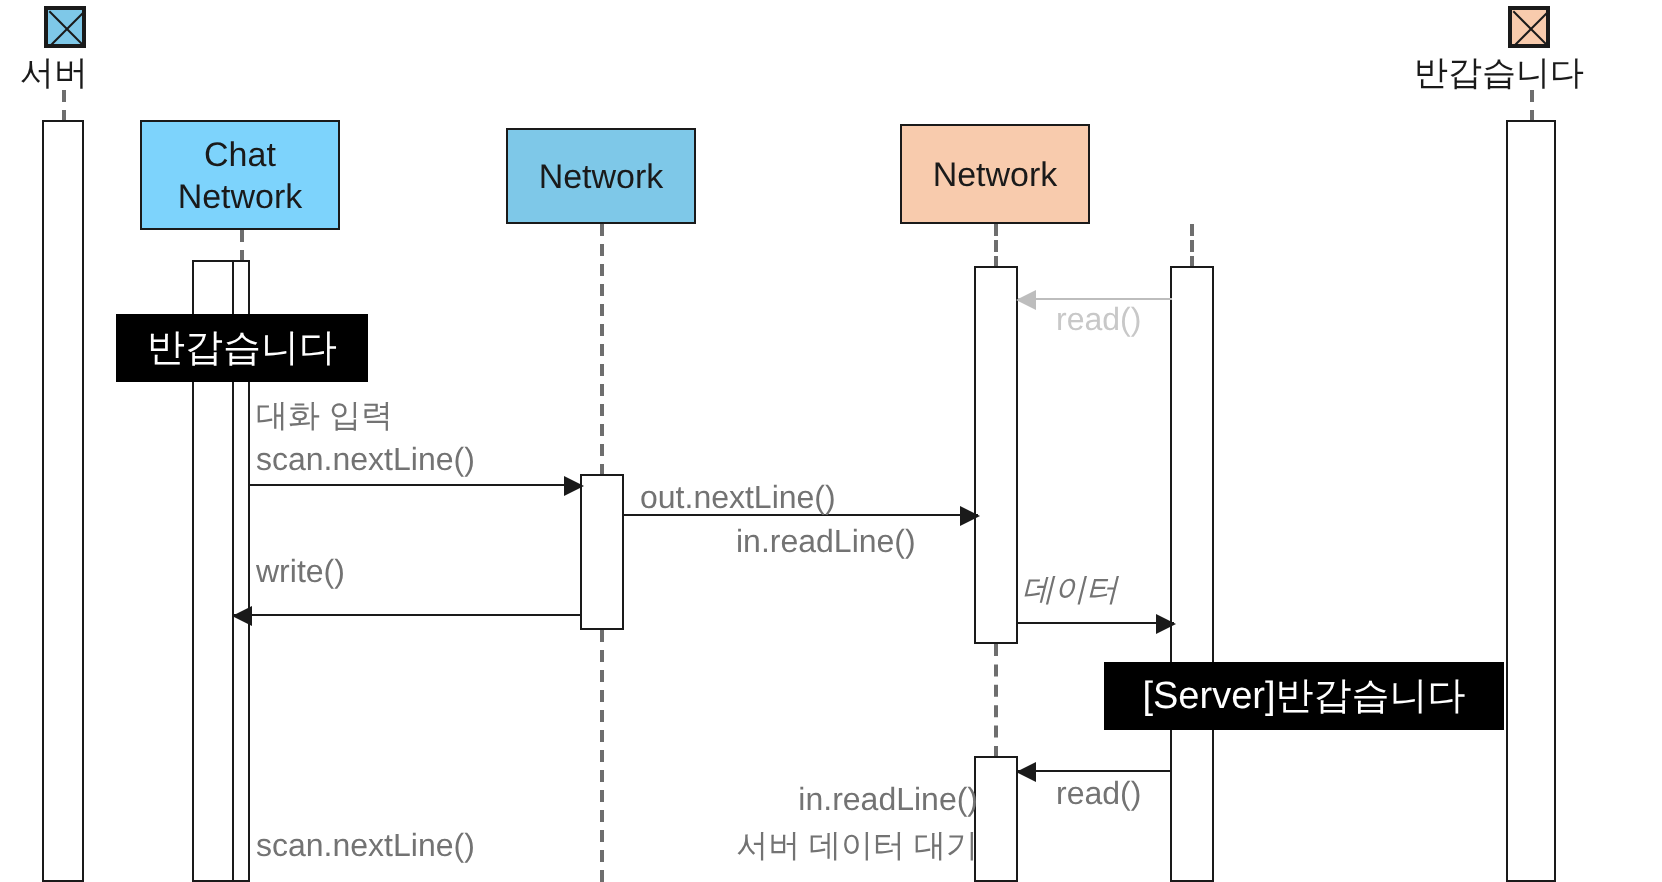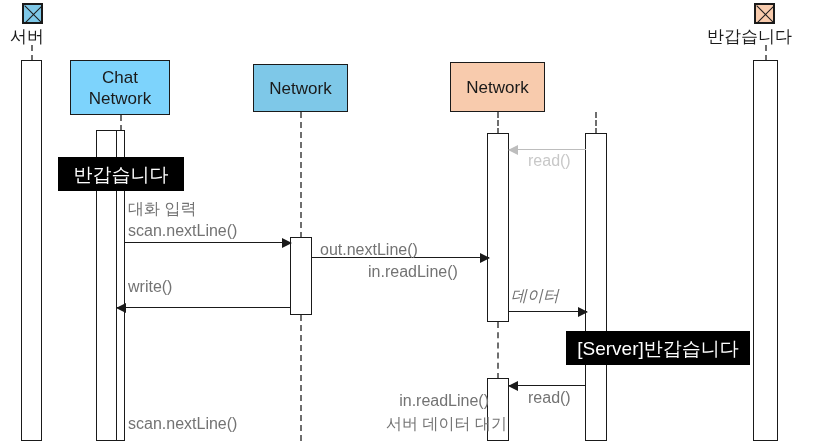--- a/index.html
+++ b/index.html
@@ -218,19 +218,19 @@
   </div>
 
   <div class="msg" style="left:509px; top:385px; width:77px;">
     <div class="arrowhead left"></div>
   </div>
   <div class="msg-label" style="left:528px; top:388px;">read()</div>
 
   <div class="msg-label" style="left:128px; top:414px;">scan.nextLine()</div>
 
   <div class="msg-label right-align" style="left:368px; top:391px; width:121px;">in.readLine()</div>
-  <div class="msg-label right-align" style="left:368px; top:414px; width:121px;margin-left:18px;">서버 데이터 대기</div>
+  <div class="msg-label right-align" style="left:368px; top:414px; width:121px;">서버 데이터 대기</div>
 
   <div class="console-box" style="left:58px; top:157px; width:126px; height:34px;">반갑습니다</div>
 
-  <div class="console-box" style="left:566px; top:331px; width:184px; height:34px;">[Server]반갑습니다</div>
+  <div class="console-box" style="left:552px; top:331px; width:200px; height:34px;">[Server]반갑습니다</div>
 
 </div>
 
 </body></html>

